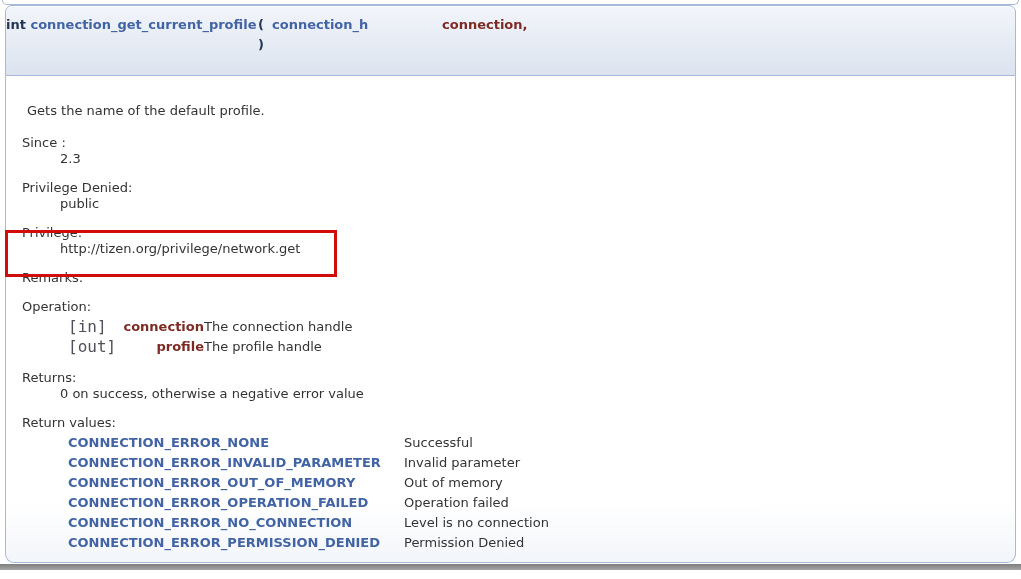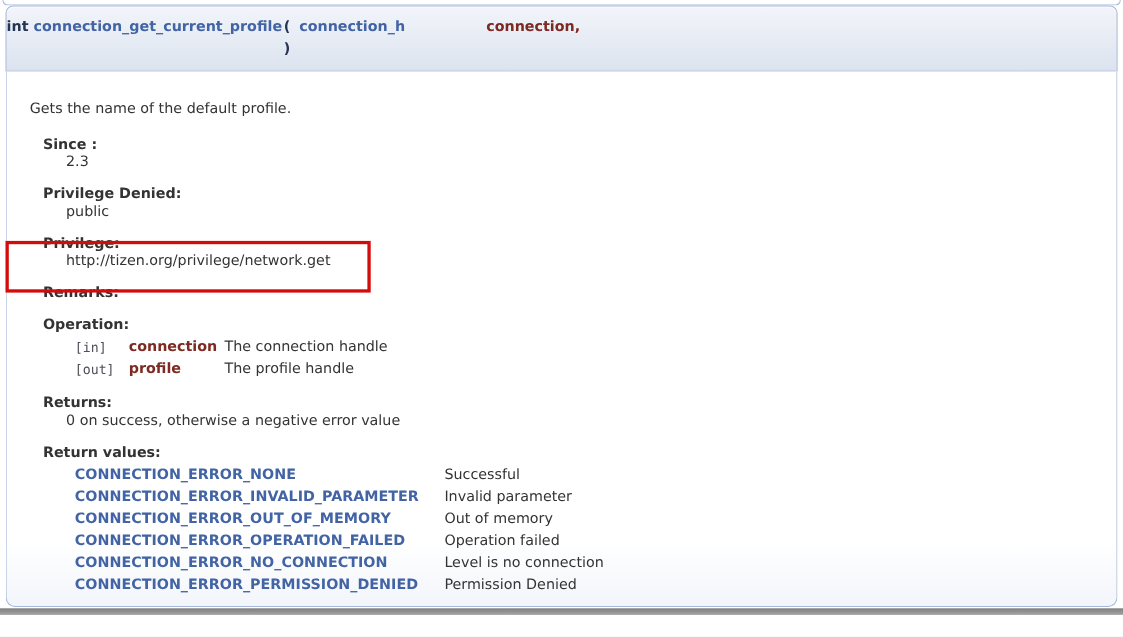--- a/index.html
+++ b/index.html
@@ -14,21 +14,21 @@
     height:4px;margin:0 2px;background:#ffffff;
     border:1px solid #A8B8D9;border-top:none;
     border-radius:0 0 7px 7px;
   }
   .memitem{margin:0 5px;}
   
   .memproto{
     border:1px solid #A8B8D9;
     border-radius:7px 7px 0 0;
     background:linear-gradient(to bottom,#F2F5FA 0%,#E8EDF5 45%,#DCE3EF 100%);
-    padding:9px 6px 9px 0;
+    padding:9px 6px 20px 0;
     font-weight:bold;color:#253555;
     box-shadow:inset 0 1px 0 rgba(255,255,255,.7);
   }
   table.sig{border-collapse:collapse;border-spacing:0;}
   table.sig td{padding:0;line-height:20px;vertical-align:top;white-space:nowrap;}
   td.memname{padding-left:6px;min-width:252px;}
   td.paren{min-width:14px;padding-left:4px;}
   td.ptype{min-width:170px;}
   a.doclink{color:#4264A5;text-decoration:none;cursor:pointer;}
   .pname{color:#7D2A23;}
@@ -36,29 +36,29 @@
   .memdoc{
     position:relative;
     border:1px solid #A8B8D9;border-top:none;
     border-radius:0 0 9px 9px;
     background:linear-gradient(to bottom,#ffffff 0%,#ffffff 88%,#F2F5FA 100%);
     padding:11px 10px 0 5px;
     height:475px;box-sizing:content-box;
   }
   .memdoc p{margin:16px;line-height:16px;}
   dl{margin:0;}
-  dt{font-weight:bold;color:#333;margin:13px 0 0 28px;line-height:16px;}
+  dt{font-weight:normal;color:#333;margin:13px 0 0 11px;line-height:16px;}
   dd{margin:0 0 0 49px;line-height:16px;}
   dd.tbl{margin-top:2px;}
   em{font-style:italic;}
   b.blink{color:#4264A5;}
   table.ptable,table.rvtable{border-collapse:collapse;margin-left:8px;}
   table.ptable td,table.rvtable td{padding:0;line-height:20px;vertical-align:top;white-space:nowrap;}
-  td.pdir{font-family:"DejaVu Sans Mono","Liberation Mono",monospace;font-size:12px;color:#50505A;min-width:49px;}
-  td.pn{min-width:87px;font-weight:bold;color:#7D2A23;}
+  td.pdir{font-family:"DejaVu Sans Mono","Liberation Mono",monospace;font-size:16px;color:#50505A;min-width:49px;}
+  td.pn{min-width:87px;font-weight:bold;color:#7D2A23;text-align:right;}
   td.rvcode{min-width:336px;}
   td.rvcode a{font-weight:bold;}
   
   .privilege-wrap{position:relative;}
   .red-frame{
     position:absolute;top:5px;left:-6px;width:332px;height:47px;
     border:3px solid #D20B0B;box-sizing:border-box;pointer-events:none;
   }
   
   .bottom-bar{height:6px;margin-top:1px;background:linear-gradient(to bottom,#7E7E7E,#A5A5A5);}

